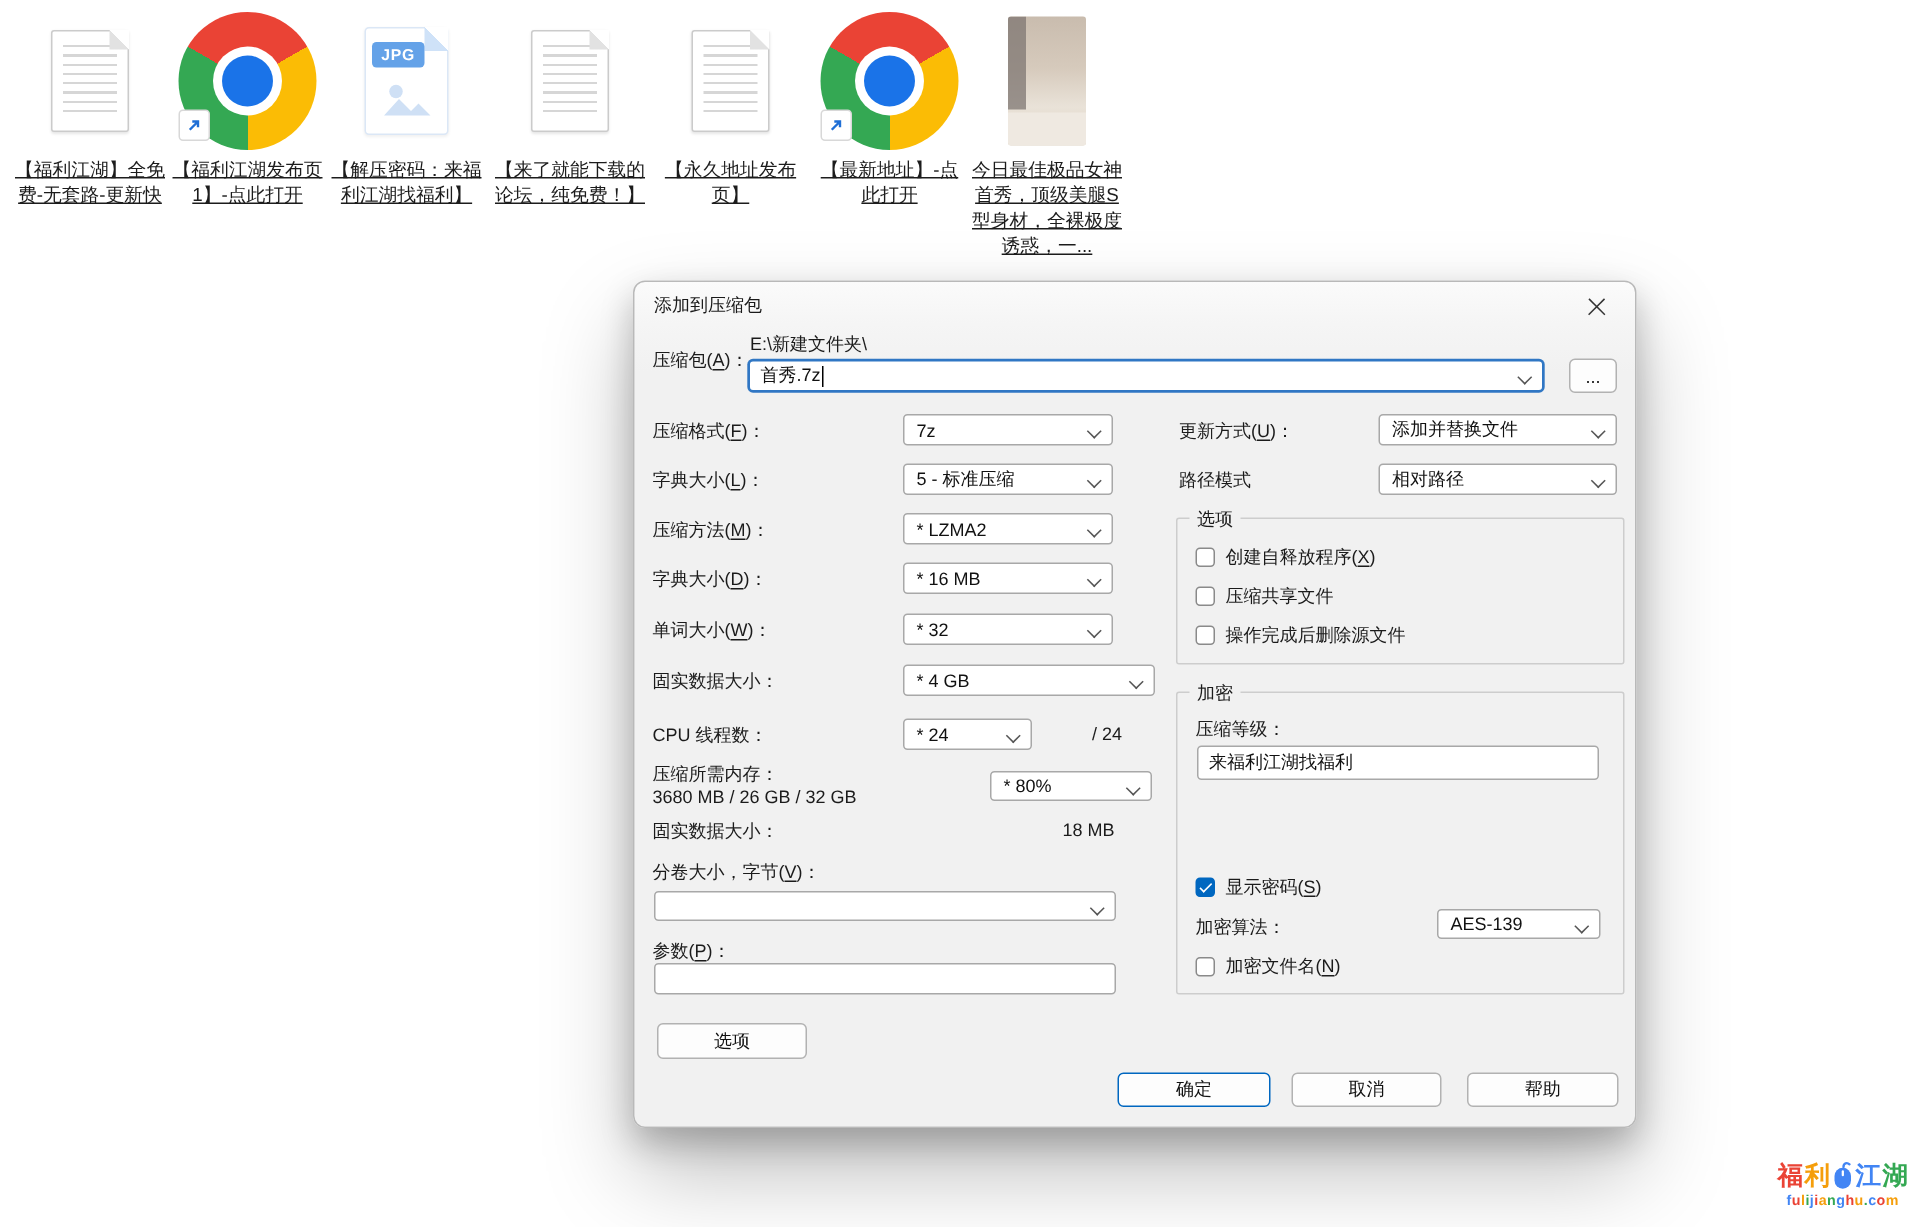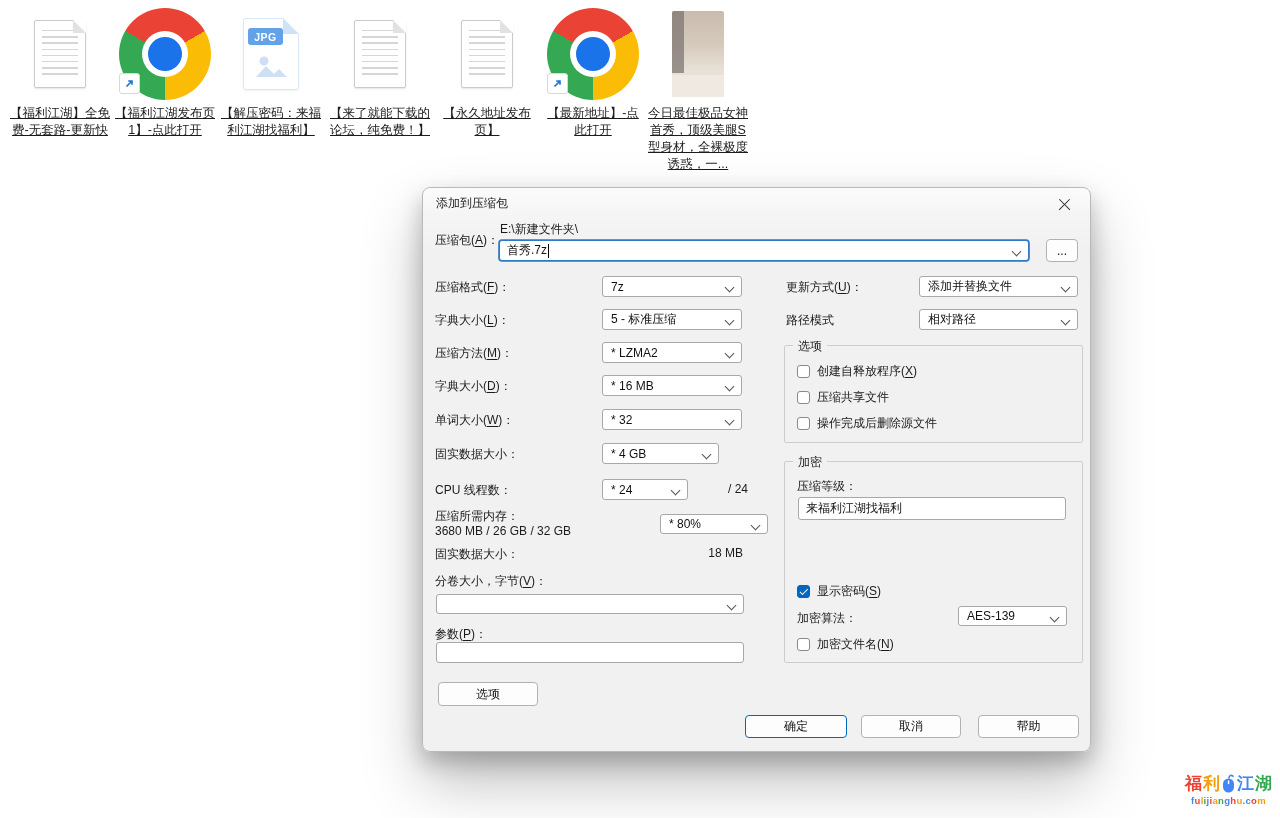--- a/index.html
+++ b/index.html
@@ -191,21 +191,21 @@
       <span class="chev"></span>
     </div>
 
   <div class="fld-label" style="left:12px;top:224px"><span>单词大小(</span><u>W</u><span>)：</span></div>
   <div class="dd" style="left:179px;top:221px;width:140px">
       <span>* 32</span>
       <span class="chev"></span>
     </div>
 
   <div class="fld-label" style="left:12px;top:258px">固实数据大小：</div>
-  <div class="dd" style="left:179px;top:255px;width:117px">
+  <div class="dd" style="left:179px;top:255px;width:168px">
       <span>* 4 GB</span>
       <span class="chev"></span>
     </div>
 
   <div class="fld-label" style="left:12px;top:294px">CPU 线程数：</div>
   <div class="dd" style="left:179px;top:291px;width:86px">
       <span>* 24</span>
       <span class="chev"></span>
     </div>
   <div class="small-val" style="left:285px;top:294px;width:40px;text-align:right">/ 24</div>

